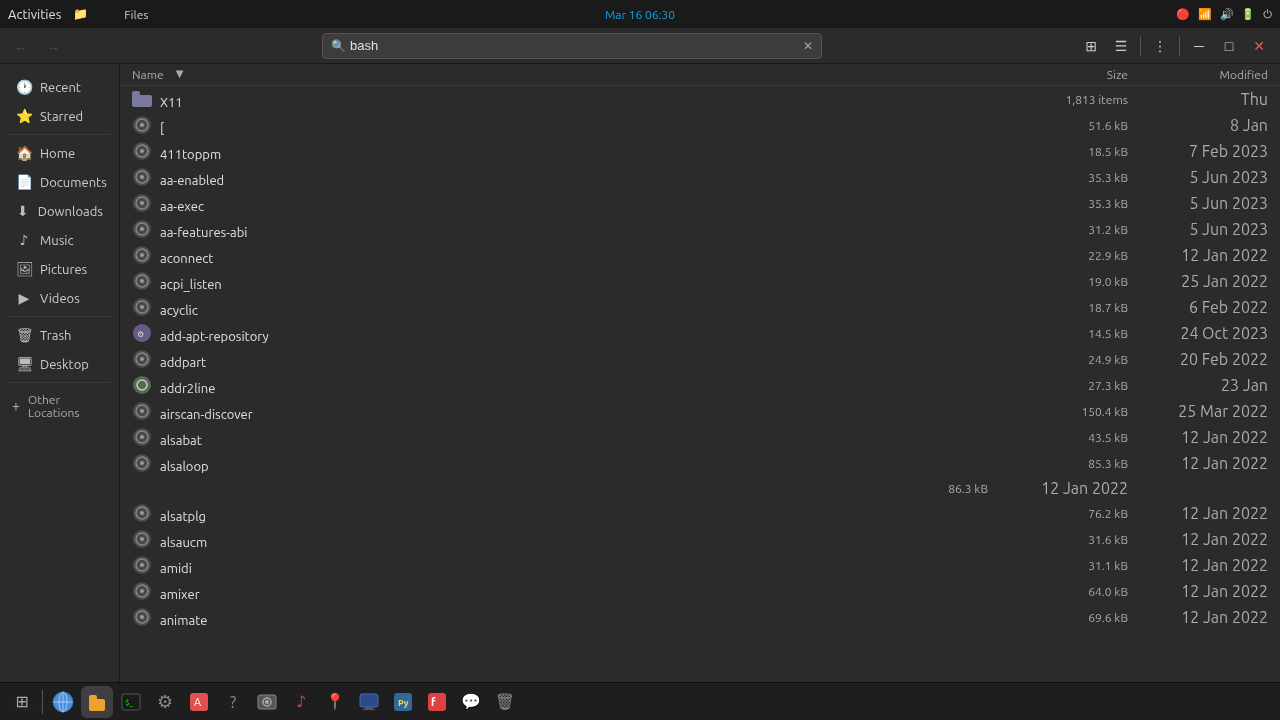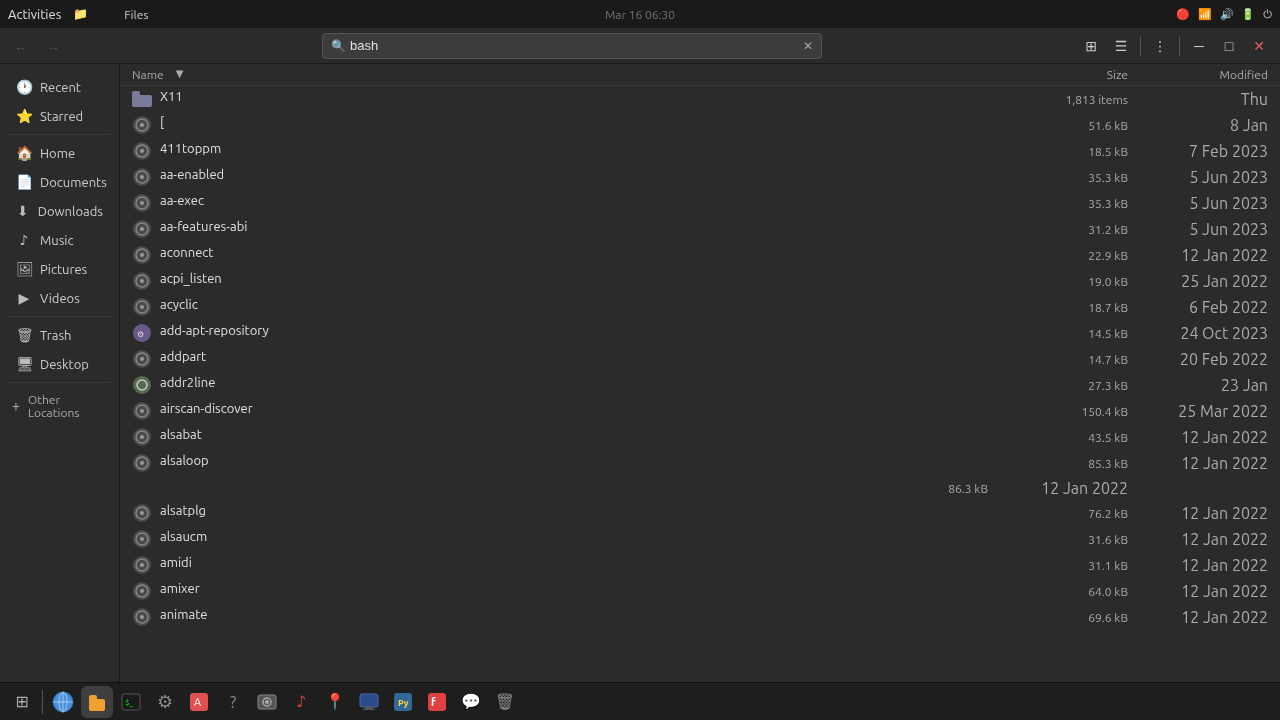--- a/index.html
+++ b/index.html
@@ -27,21 +27,21 @@
     .top-bar-left {
       display: flex;
       align-items: center;
       gap: 12px;
     }
     .top-bar-center {
       position: absolute;
       left: 50%;
       transform: translateX(-50%);
       font-size: 12px;
-      color: #737373;
+      color: #0ea5e9;
     }
     .top-bar-right {
       display: flex;
       align-items: center;
       gap: 8px;
       font-size: 11px;
     }
 
     
     .title-bar {
@@ -206,21 +206,21 @@
       display: grid;
       grid-template-columns: 1fr 140px 140px;
       padding: 3px 12px;
       align-items: center;
       cursor: pointer;
       border-radius: 2px;
     }
 
     .file-name-cell {
       display: flex;
-      align-items: flex-start;
+      align-items: flex-end;
       gap: 8px;
       font-size: 13px;
     }
     .file-icon {
       width: 20px;
       height: 20px;
       display: flex;
       align-items: center;
       justify-content: center;
       flex-shrink: 0;
@@ -541,21 +541,21 @@
       <div class="file-name-cell">
         <div class="file-icon">
               <svg width="18" height="18" viewBox="0 0 18 18">
                 <circle cx="9" cy="9" r="9" fill="#4a4a4a"></circle>
                 <circle cx="9" cy="9" r="6" fill="none" stroke="#888" stroke-width="1.5"></circle>
                 <circle cx="9" cy="9" r="2" fill="#999"></circle>
               </svg>
             </div>
         <span>addpart</span>
       </div>
-      <div class="file-size-cell">14.7 kB</div>
+      <div class="file-size-cell">24.9 kB</div>
       <div class="file-date-cell">20 Feb 2022</div>
     </div>
         <div class="file-row">
       <div class="file-name-cell">
         <div class="file-icon">
               <svg width="18" height="18" viewBox="0 0 18 18">
                 <circle cx="9" cy="9" r="9" fill="#5a6a4a"></circle>
                 <circle cx="9" cy="9" r="5" fill="none" stroke="#bcd" stroke-width="1.5"></circle>
               </svg>
             </div>

